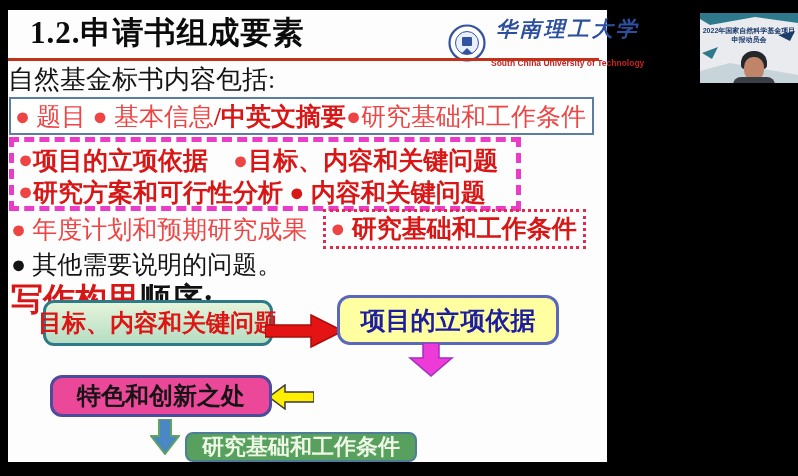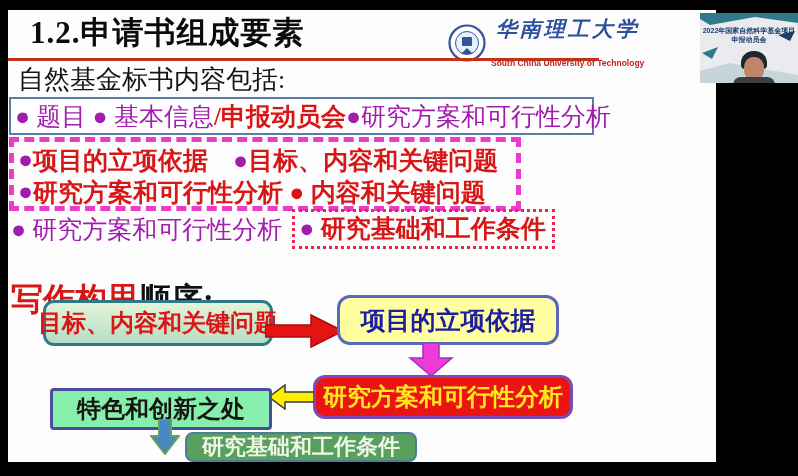--- a/index.html
+++ b/index.html
@@ -3,21 +3,21 @@
 <meta charset="utf-8">
 <style>
   html,body{margin:0;padding:0;}
   body{
     width:798px;height:476px;position:relative;overflow:hidden;
     background:#000;
     font-family:"Liberation Serif","DejaVu Serif",serif;
   }
   
   .slide{
-    position:absolute;left:8px;top:10px;width:708px;height:452px;
+    position:absolute;left:8px;top:10px;width:599px;height:452px;
     background:#fdfdfd;
   }
   .slide-title{
     position:absolute;left:22px;top:2px;
     font-size:31px;font-weight:bold;color:#0b0b0b;letter-spacing:1px;
     white-space:nowrap;
   }
   .title-underline{
     position:absolute;left:0;top:48px;width:591px;height:3px;background:#c0331a;
   }
@@ -27,42 +27,42 @@
   .logo-text{display:flex;flex-direction:column;align-items:center;line-height:1;text-align:right;}
   .logo-zh{
     font-size:21px;font-weight:bold;font-style:italic;color:#2c4f9e;
     letter-spacing:3px;white-space:nowrap;
   }
   .logo-en{
     font-size:8.5px;font-weight:bold;color:#c42222;white-space:nowrap;margin-top:19px;
     font-family:"Liberation Sans","DejaVu Sans",sans-serif;
   }
   .intro-row{
-    position:absolute;left:10px;top:52px;font-size:26px;color:#141414;white-space:nowrap;
+    position:absolute;left:0;top:52px;font-size:26px;color:#141414;white-space:nowrap;
   }
   .component-box{
     position:absolute;left:1px;top:87px;width:577px;height:34px;
     border:2px solid #5b7ca3;background:#fff;
     display:flex;align-items:center;padding-left:4px;
     font-size:25px;white-space:nowrap;
   }
-  .black-text{color:#a21caf;}
+  .black-text{color:#ef4444;}
   .red-text{color:#d81616;font-weight:bold;}
   .dashed-box{
     position:absolute;left:1px;top:127px;width:498px;height:62px;
     border:5px dashed #ea3cc8;
     padding:2px 0 0 4px;font-size:25px;white-space:nowrap;
   }
   .dashed-line{height:32px;display:flex;align-items:center;}
   .annual-row{
     position:absolute;left:3px;top:199px;display:flex;align-items:center;
     font-size:25px;white-space:nowrap;
   }
   .dotted-box{
-    border:3px dotted #e8274a;padding:0 6px 1px 4px;margin-left:10px;
+    border:3px dotted #e8274a;padding:0 6px 1px 4px;margin-left:16px;
     display:inline-block;
   }
   .other-row{
     position:absolute;left:3px;top:238px;font-size:25px;color:#141414;white-space:nowrap;
   }
   .order-row{
     position:absolute;left:3px;top:268px;font-size:32px;font-weight:bold;white-space:nowrap;
   }
   .order-black{color:#111;}
   
@@ -81,22 +81,22 @@
     background:#ffffa2;border:3px solid #5a68bc;border-radius:13px;
     color:#1d1da0;font-size:25px;
   }
   .node-plan{
     left:305px;top:365px;width:260px;height:44px;
     background:#ec1313;border:3px solid #7a4cb4;border-radius:12px;
     color:#ffe81c;font-size:24px;
   }
   .node-features{
     left:42px;top:365px;width:222px;height:42px;
-    background:#86efac;border:3px solid #4c4c9e;border-radius:4px;
-    color:#141414;font-size:24px;margin-top:13px;
+    background:#ec4899;border:3px solid #4c4c9e;border-radius:12px;
+    color:#141414;font-size:24px;
   }
   .node-foundation{
     left:177px;top:422px;width:232px;height:30px;
     background:#57a05e;border:2px solid #4e7d99;border-radius:8px;
     color:#eef6e6;font-size:22px;
   }
   .flow-arrow{position:absolute;}
   
   .webcam{
     position:absolute;left:700px;top:13px;width:98px;height:70px;
@@ -140,60 +140,60 @@
       <div class="logo-en">South China University of Technology</div>
     </div>
   </div>
 
   <div class="title-underline"></div>
 
   <div class="intro-row">自然基金标书内容包括:</div>
 
   <div class="component-box">
     <span class="black-text">● 题目 ● 基本信息</span>
-      <span class="red-text">/申报动员会</span>
-      <span class="black-text">●研究方案和可行性分析</span>
+      <span class="red-text">/中英文摘要</span>
+      <span class="black-text">●研究基础和工作条件</span>
   </div>
 
   <div class="dashed-box">
     <div class="dashed-line">
       <span class="black-text">● </span>
         <span class="red-text">项目的立项依据</span>
         <span class="black-text">　● </span>
         <span class="red-text">目标、内容和关键问题</span>
     </div>
     <div class="dashed-line">
       <span class="black-text">● </span>
         <span class="red-text">研究方案和可行性分析 ● 内容和关键问题</span>
     </div>
   </div>
 
   <div class="annual-row">
-    <span class="black-text">● 研究方案和可行性分析</span>
+    <span class="black-text">● 年度计划和预期研究成果</span>
     <span class="dotted-box"><span class="black-text">● </span><span class="red-text">研究基础和工作条件</span></span>
   </div>
 
+  <div class="other-row">● 其他需要说明的问题。</div>
 
   <div class="order-row">
     <span class="red-text">写作构思</span><span class="order-black">顺序:</span>
   </div>
 
   <div class="flow-node node-goals">目标、内容和关键问题</div>
 
   <svg class="flow-arrow" style="left:257px;top:303px;" width="80" height="36" viewBox="0 0 80 36">
     <polygon points="0,12 46,12 46,2 78,18 46,34 46,24 0,24" fill="#e41414" stroke="#a80c0c" stroke-width="1.5"></polygon>
   </svg>
 
   <div class="flow-node node-basis">项目的立项依据</div>
 
   <svg class="flow-arrow" style="left:400px;top:333px;" width="46" height="34" viewBox="0 0 46 34">
     <polygon points="15,0 31,0 31,15 44,15 23,33 2,15 15,15" fill="#ee3ad6" stroke="#a030c0" stroke-width="1.5"></polygon>
   </svg>
 
-  <div class="flow-node node-plan">研究方案和可行性分析</div>
 
   <svg class="flow-arrow" style="left:260px;top:374px;" width="46" height="26" viewBox="0 0 46 26">
     <polygon points="46,8 17,8 17,1 1,13 17,25 17,18 46,18" fill="#ffee00" stroke="#3a3a3a" stroke-width="1.5"></polygon>
   </svg>
 
   <div class="flow-node node-features">特色和创新之处</div>
 
   <svg class="flow-arrow" style="left:142px;top:409px;" width="30" height="36" viewBox="0 0 30 36">
     <polygon points="9,0 21,0 21,17 29,17 15,35 1,17 9,17" fill="#4a87c5" stroke="#61a35f" stroke-width="2"></polygon>
   </svg>

